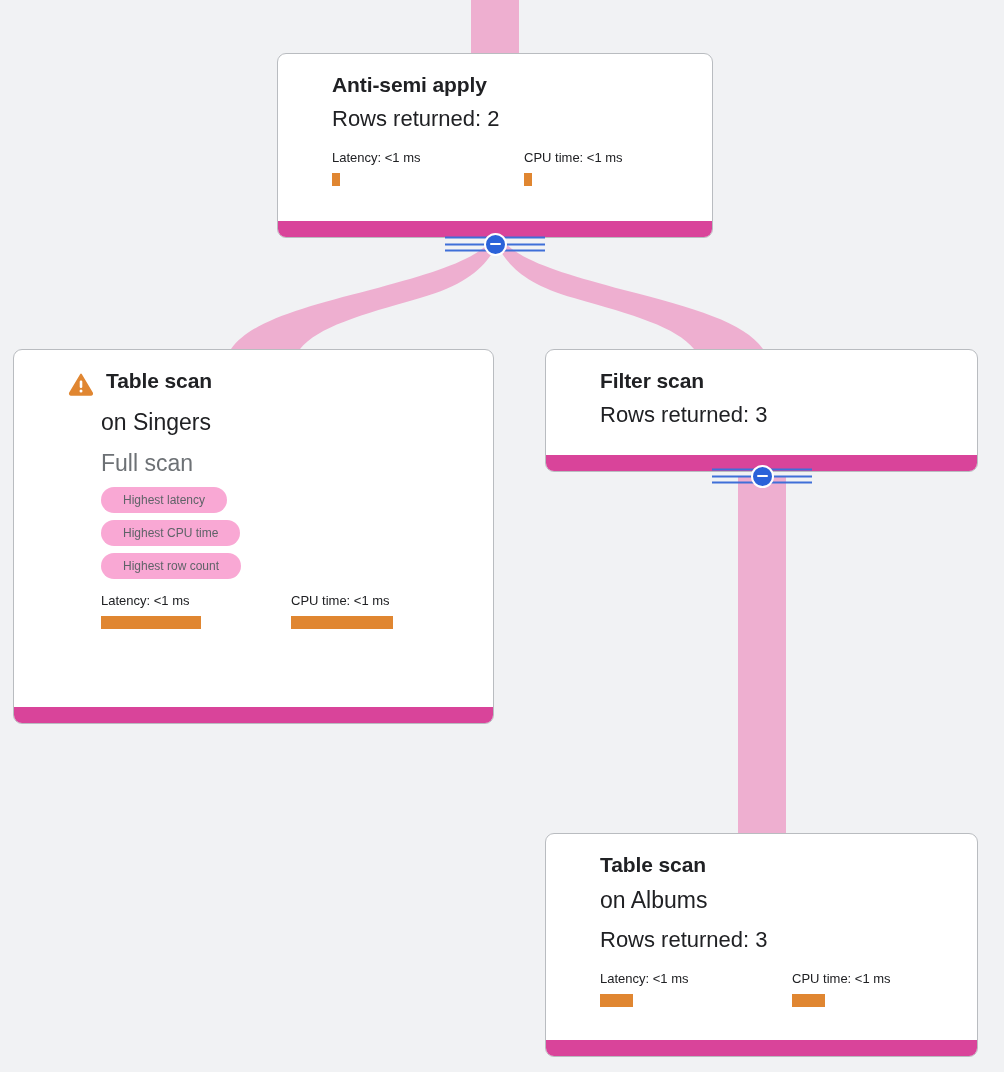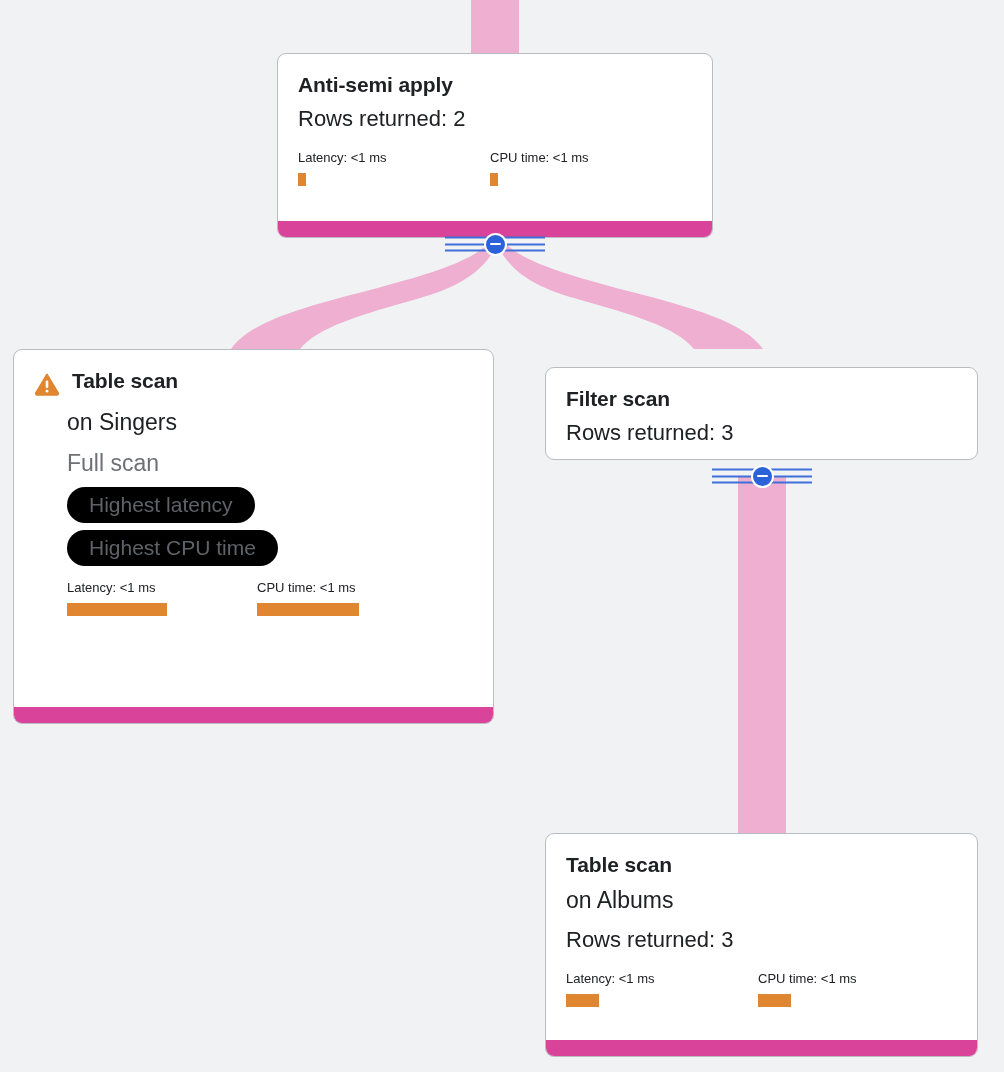--- a/index.html
+++ b/index.html
@@ -33,20 +33,21 @@
     border: 1px solid #b9bcc0;
     border-radius: 9px;
     overflow: hidden;
     display: flex;
     flex-direction: column;
     z-index: 5;
   }
   .node-body {
     flex: 1 1 auto;
     padding: 18px 28px 14px 20px;
+    margin-left: 34px;
   }
   .node-footer {
     flex: 0 0 auto;
     height: 16px;
     width: 100%;
   }
 
   .node-title-row {
     display: flex;
     align-items: flex-start;
@@ -75,23 +76,23 @@
     color: #202124;
     line-height: 1.55;
     margin-top: 4px;
   }
   .indent { padding-left: 33px; }
 
   .chips { margin-top: 6px; padding-left: 33px; }
   .chip {
     display: block;
     width: max-content;
-    background: #000000;
+    background: #f9a8d4;
     color: #5f6368;
-    font-size: 21px;
+    font-size: 12px;
     border-radius: 22px;
     padding: 6px 22px;
     margin-bottom: 7px;
   }
 
   .metrics {
     display: flex;
     margin-top: 14px;
   }
   .metric { flex: 0 0 auto; }
@@ -222,36 +223,37 @@
             <circle cx="13" cy="19.1" r="1.5" fill="#ffffff"></circle>
           </svg>
         </span>
         <div class="node-title">Table scan</div>
       </div>
       <div class="node-sub indent">on Singers</div>
       <div class="node-sub muted indent">Full scan</div>
       <div class="chips">
         <span class="chip">Highest latency</span>
         <span class="chip">Highest CPU time</span>
+        <span class="chip">Highest row count</span>
       </div>
       <div class="metrics indent">
         <div class="metric" style="width:190px;">
           <div class="metric-label">Latency: &lt;1 ms</div>
           <div class="metric-bar" style="width:100px;"></div>
         </div>
         <div class="metric">
           <div class="metric-label">CPU time: &lt;1 ms</div>
           <div class="metric-bar" style="width:102px;"></div>
         </div>
       </div>
     </div>
     <div class="node-footer" style="background:#d9449a;"></div>
   </div>
 
-  <div class="node" style="left:545px; top:367px; width:433px; height:93px;">
+  <div class="node" style="left:545px; top:349px; width:433px; height:123px;">
     <div class="node-body">
       <div class="node-title-row">
         <div class="node-title">Filter scan</div>
       </div>
       <div class="node-rows">Rows returned: 3</div>
     </div>
     <div class="node-footer" style="background:#d9449a;"></div>
   </div>
 
   <div class="toggle" style="left:712px; top:463px;">

